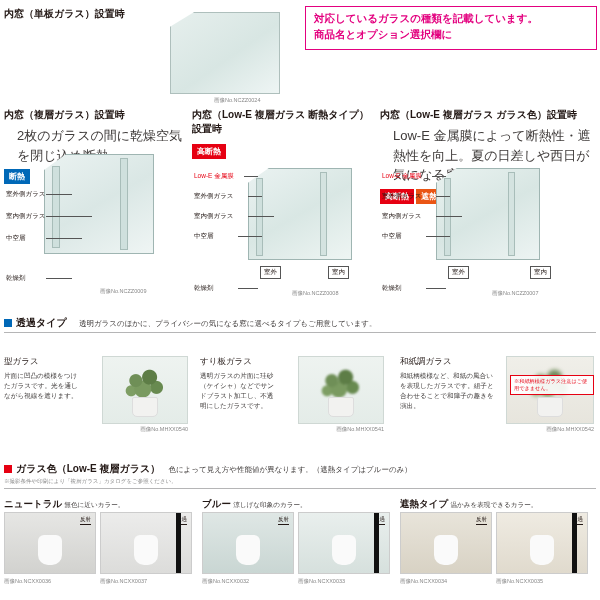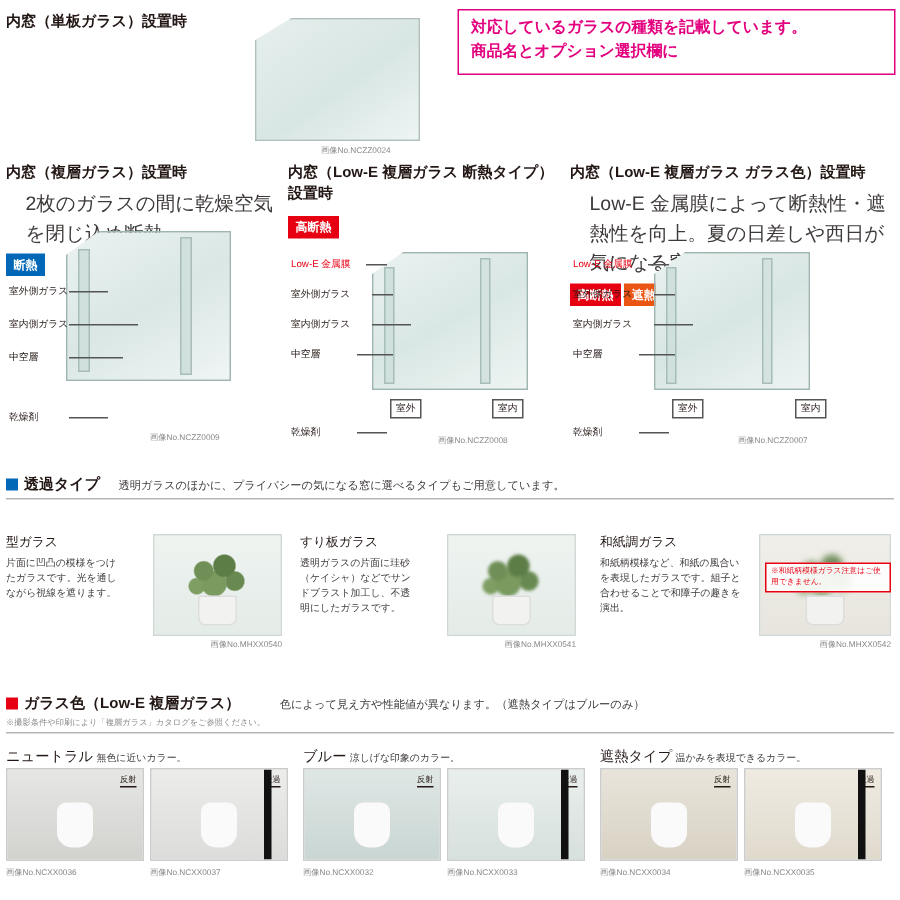--- a/index.html
+++ b/index.html
@@ -98,21 +98,21 @@
                       radial-gradient(circle at 20% 70%, #7e9e64 0 5px, transparent 6px); }
   .redbox {
     position:absolute; right:2px; bottom:16px; width:84px;
     border:1px solid #e60012; color:#e60012; font-size:5.2px; line-height:1.35;
     padding:2px 3px; background:rgba(255,255,255,.9);
   }
 
   
   #sec-color { position:absolute; left:0; top:462px; width:600px; height:138px; }
   .ccol { position:absolute; top:36px; width:190px; }
-  .ccol .ct { font-weight:normal; font-size:9.5px; }
+  .ccol .ct { font-weight:bold; font-size:9.5px; }
   .ccol .cd { font-size:6.6px; color:#3e3a39; }
   .swatch {
     position:absolute; top:14px; width:92px; height:62px; border:1px solid #ccc;
     overflow:hidden;
   }
   .swatch .tag {
     position:absolute; top:3px; right:4px; font-size:5.5px; color:#231815;
     border-bottom:1px solid #231815; padding-bottom:1px;
   }
   .vase {
@@ -255,21 +255,21 @@
         <div class="pot"></div>
       </div>
       <div class="redbox">※和紙柄模様ガラス注意はご使用できません。</div>
       <div class="cap" style="position:absolute; right:2px; top:70px;">画像No.MHXX0542</div>
     </div>
   </div>
 
   <div id="sec-color">
     <div style="position:absolute; left:4px; top:0;">
       <span class="sq sq-red"></span><span class="sec-head">ガラス色（Low-E 複層ガラス）</span>
-      <span class="desc" style="margin-left:24px;">色によって見え方や性能値が異なります。（遮熱タイプはブルーのみ）</span>
+      <span class="desc" style="margin-left:6px;">色によって見え方や性能値が異なります。（遮熱タイプはブルーのみ）</span>
     </div>
     <div class="cap" style="position:absolute; left:4px; top:16px;">※撮影条件や印刷により「複層ガラス」カタログをご参照ください。</div>
     <div class="hr" style="left:4px; top:26px; width:592px;"></div>
 
     <div class="ccol" style="left:4px;">
       <span class="ct">ニュートラル</span>
       <span class="cd">無色に近いカラー。</span>
       <div class="swatch" style="left:0; background:linear-gradient(180deg,#e6e6e4,#d2d2cf);">
         <span class="tag">反射</span>
         <div class="vase"></div>

